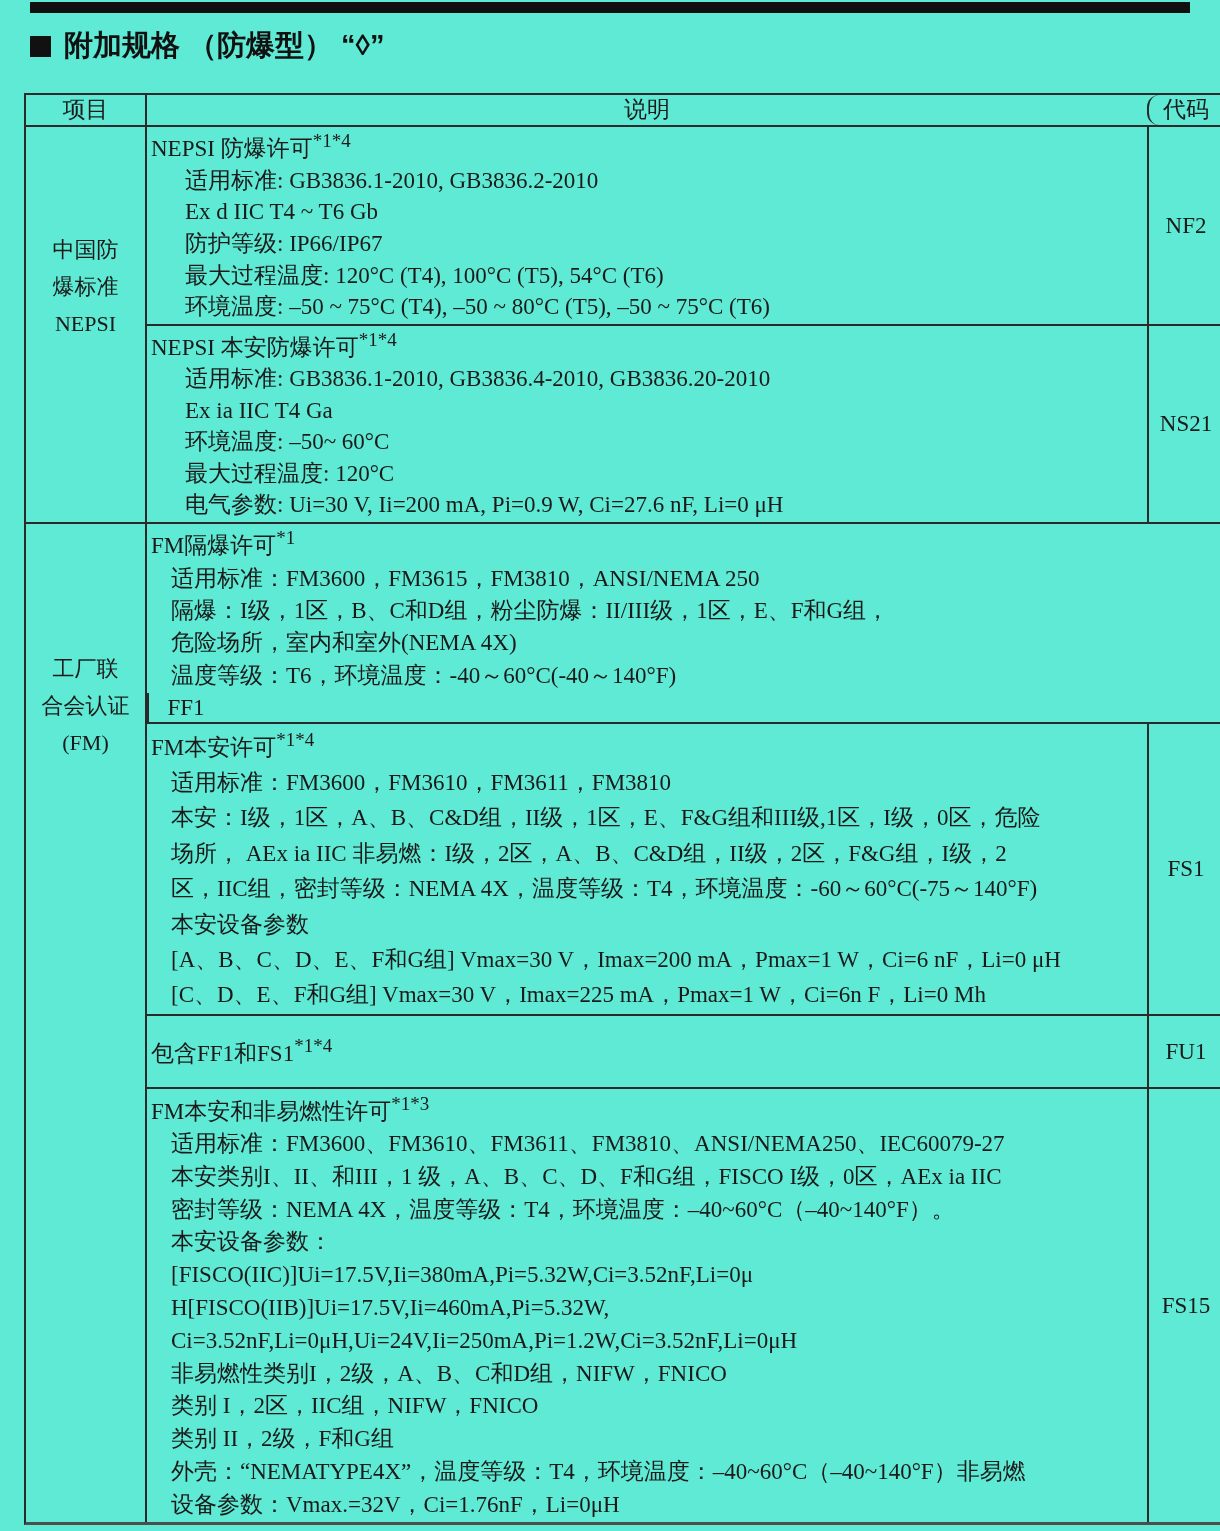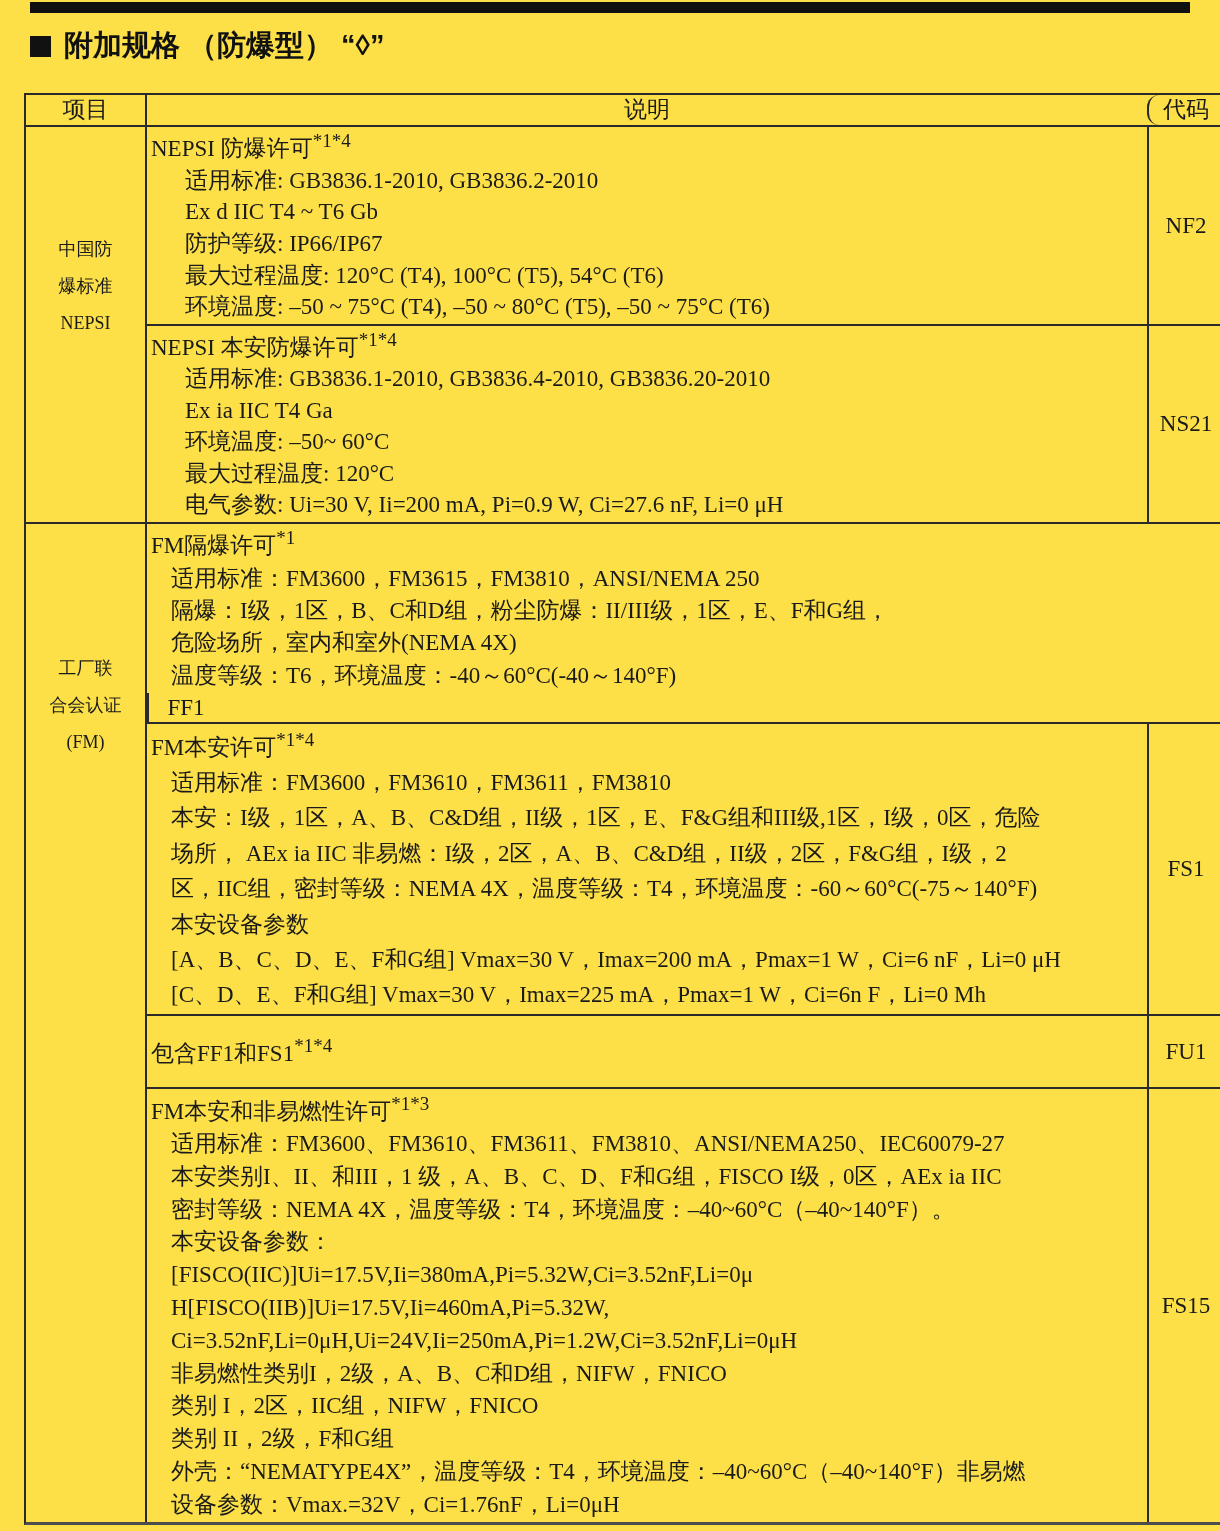--- a/index.html
+++ b/index.html
@@ -1,18 +1,18 @@
 <!DOCTYPE html>
 <html><head>
 <meta charset="utf-8">
 <style>
   * { margin:0; padding:0; box-sizing:border-box; }
   html,body { background:#e8e8e8; }
   .page {
-    position:relative; width:1220px; height:1531px; background:#fde047;
+    position:relative; width:1220px; height:1531px; background:#5eead4;
     font-family:"Liberation Serif","DejaVu Serif",serif; color:#1a1a1a;
     overflow:hidden;
   }
   .top-rule { position:absolute; left:30px; top:2px; width:1160px; height:11px; background:#101010; }
   .title-row {
     position:absolute; left:30px; top:26px; display:flex; align-items:center;
     font-family:"Liberation Sans","DejaVu Sans",sans-serif; font-weight:700; font-size:29px; color:#111;
   }
   .title-square { width:21px; height:21px; background:#111; display:inline-block; margin-right:13px; flex:0 0 auto; }
 
@@ -25,21 +25,21 @@
   .head { height:32px; border-bottom:2px solid #2a2a2a; }
   .head .td { display:flex; align-items:center; justify-content:center; }
   .c1 { width:121px; border-right:2px solid #2a2a2a; }
   .c2 { flex:1 1 auto; }
   .c3 { width:76px; border-left:2px solid #2a2a2a;border-radius:12px; }
 
   .group { display:flex; }
   .group + .group { border-top:2px solid #2a2a2a; }
   .item-cell {
     width:121px; border-right:2px solid #2a2a2a; text-align:center;
-    font-size:18px; line-height:37px;
+    font-size:22px; line-height:37px;
   }
   .rows-stack { flex:1 1 auto; display:flex; flex-direction:column; }
   .row { display:flex; }
   .row + .row { border-top:2px solid #2a2a2a; }
   .desc-cell {
     flex:1 1 auto; display:flex; flex-direction:column; justify-content:space-around;
     padding:1px 6px 1px 4px; overflow:hidden;
   }
   .code-cell { width:76px; border-left:2px solid #2a2a2a; display:flex; align-items:center; justify-content:center; }
   .t-line { white-space:nowrap; }

